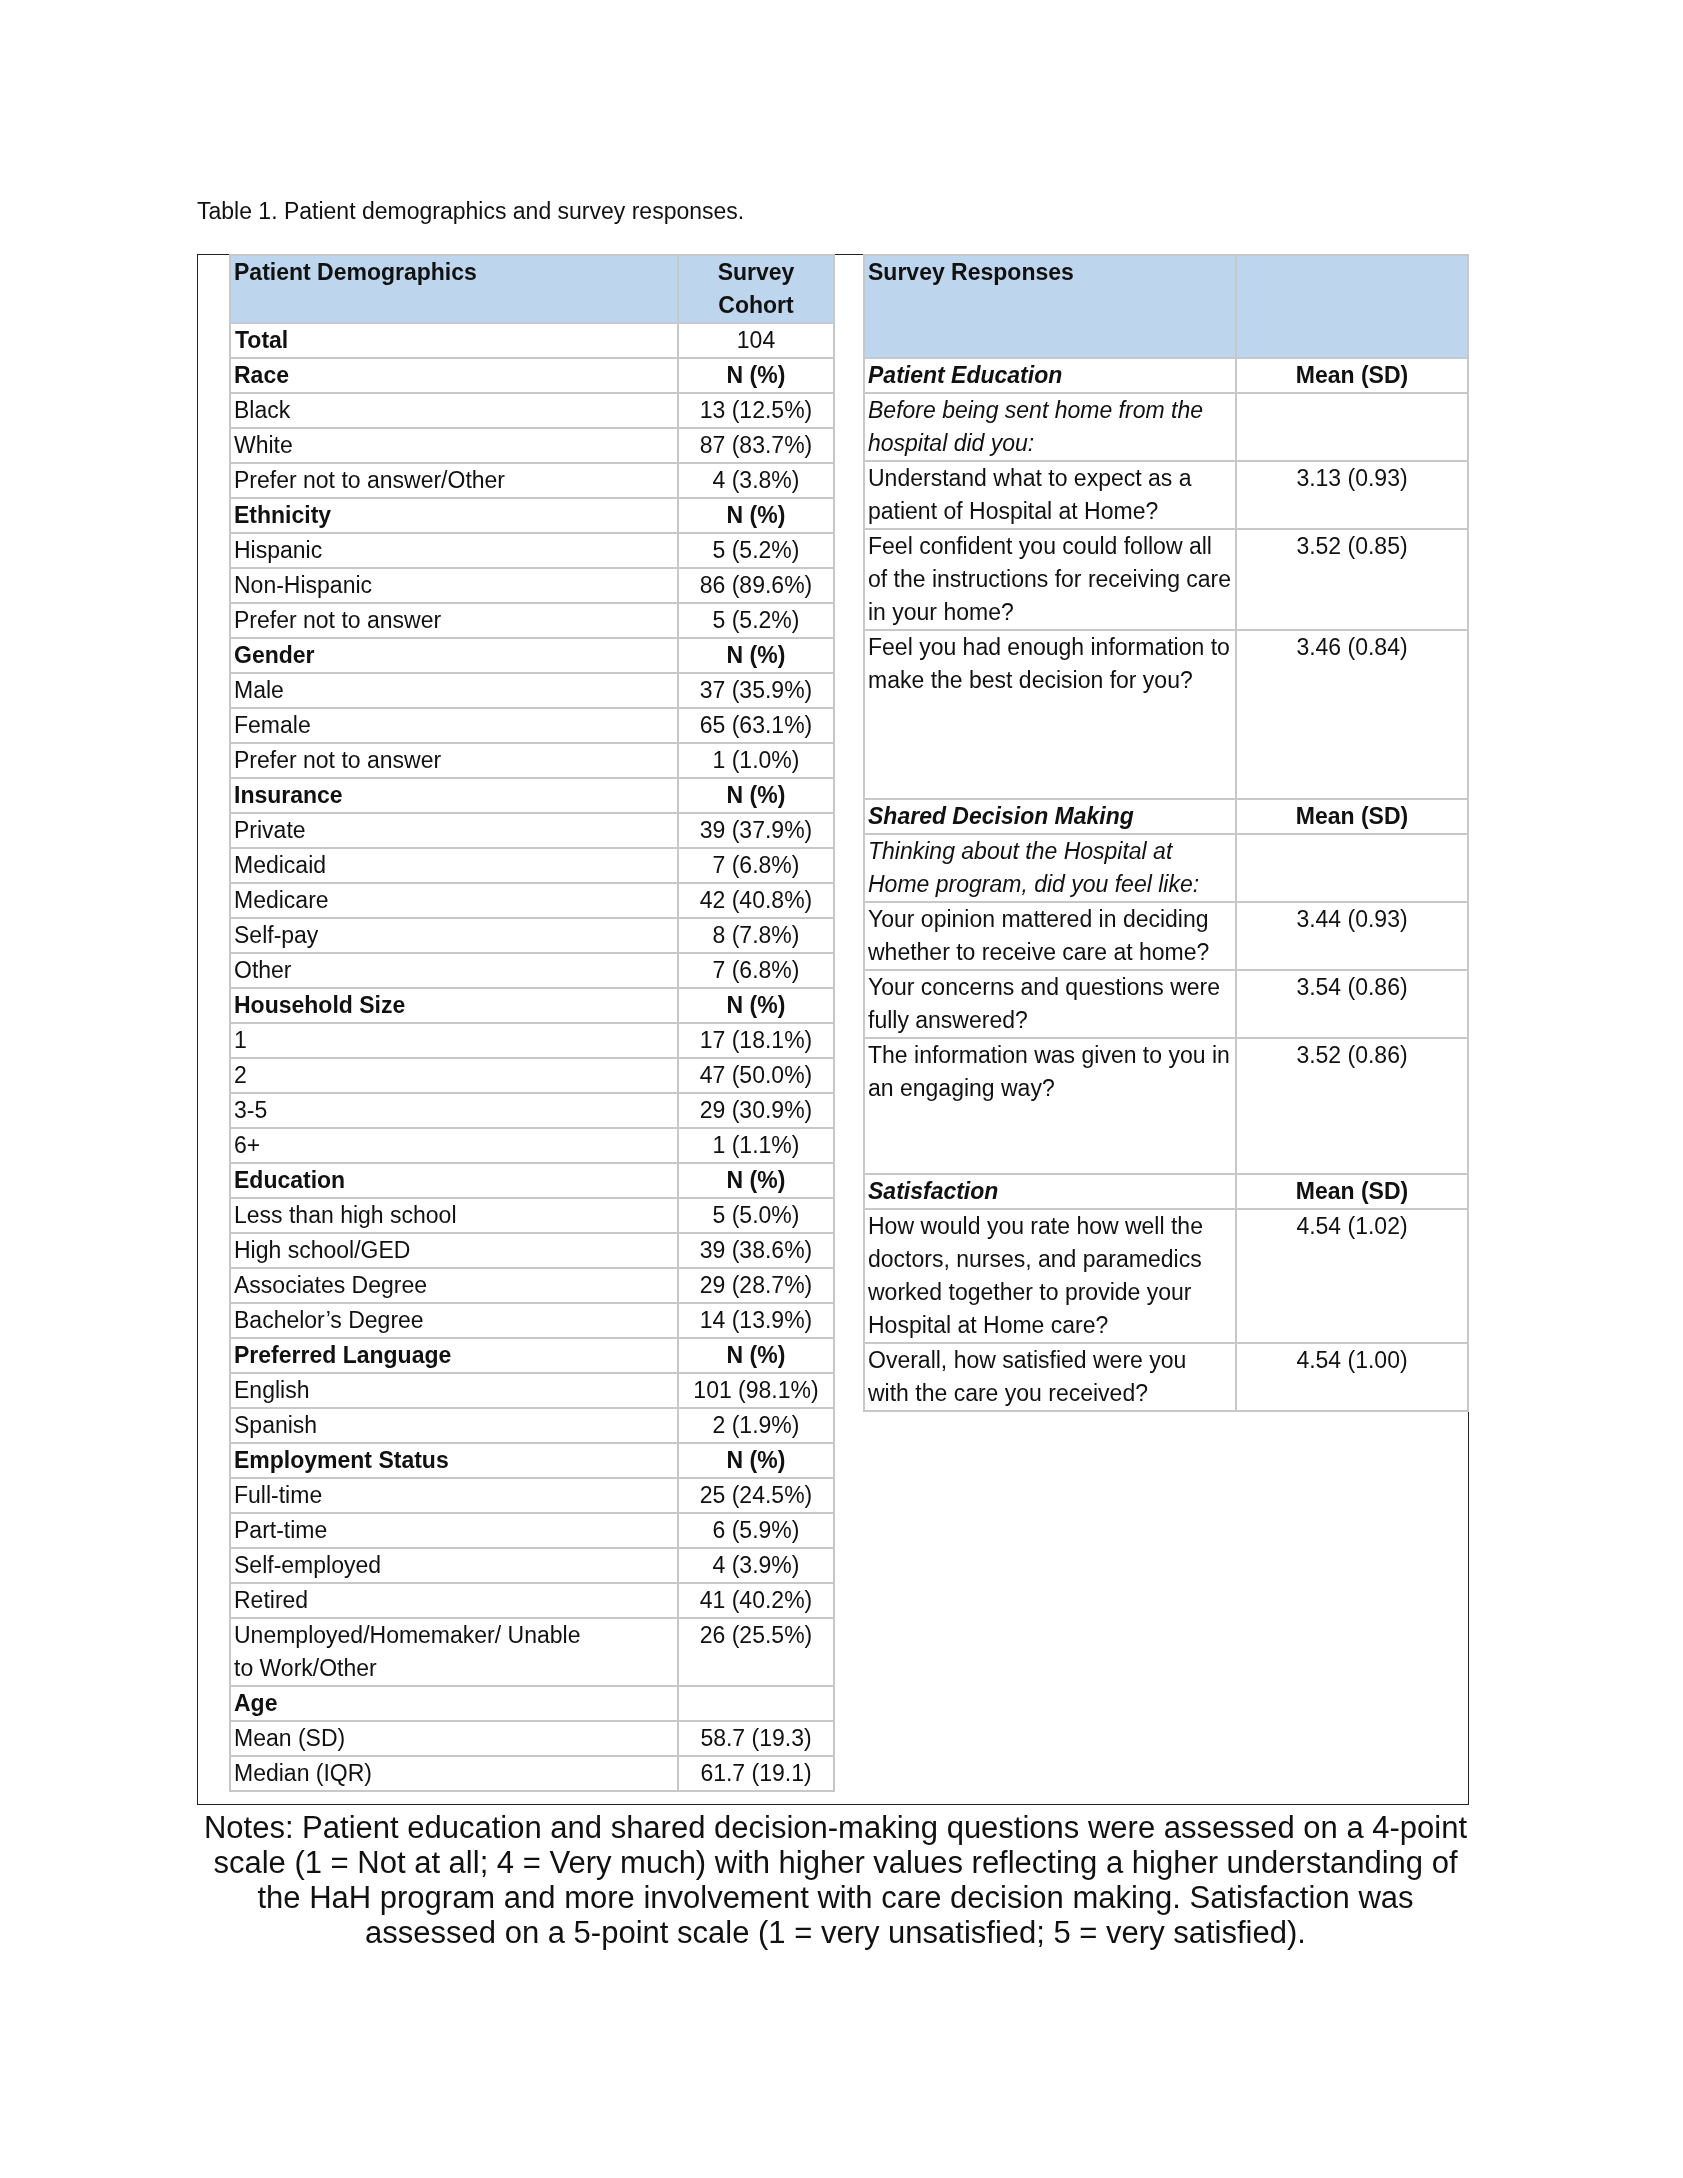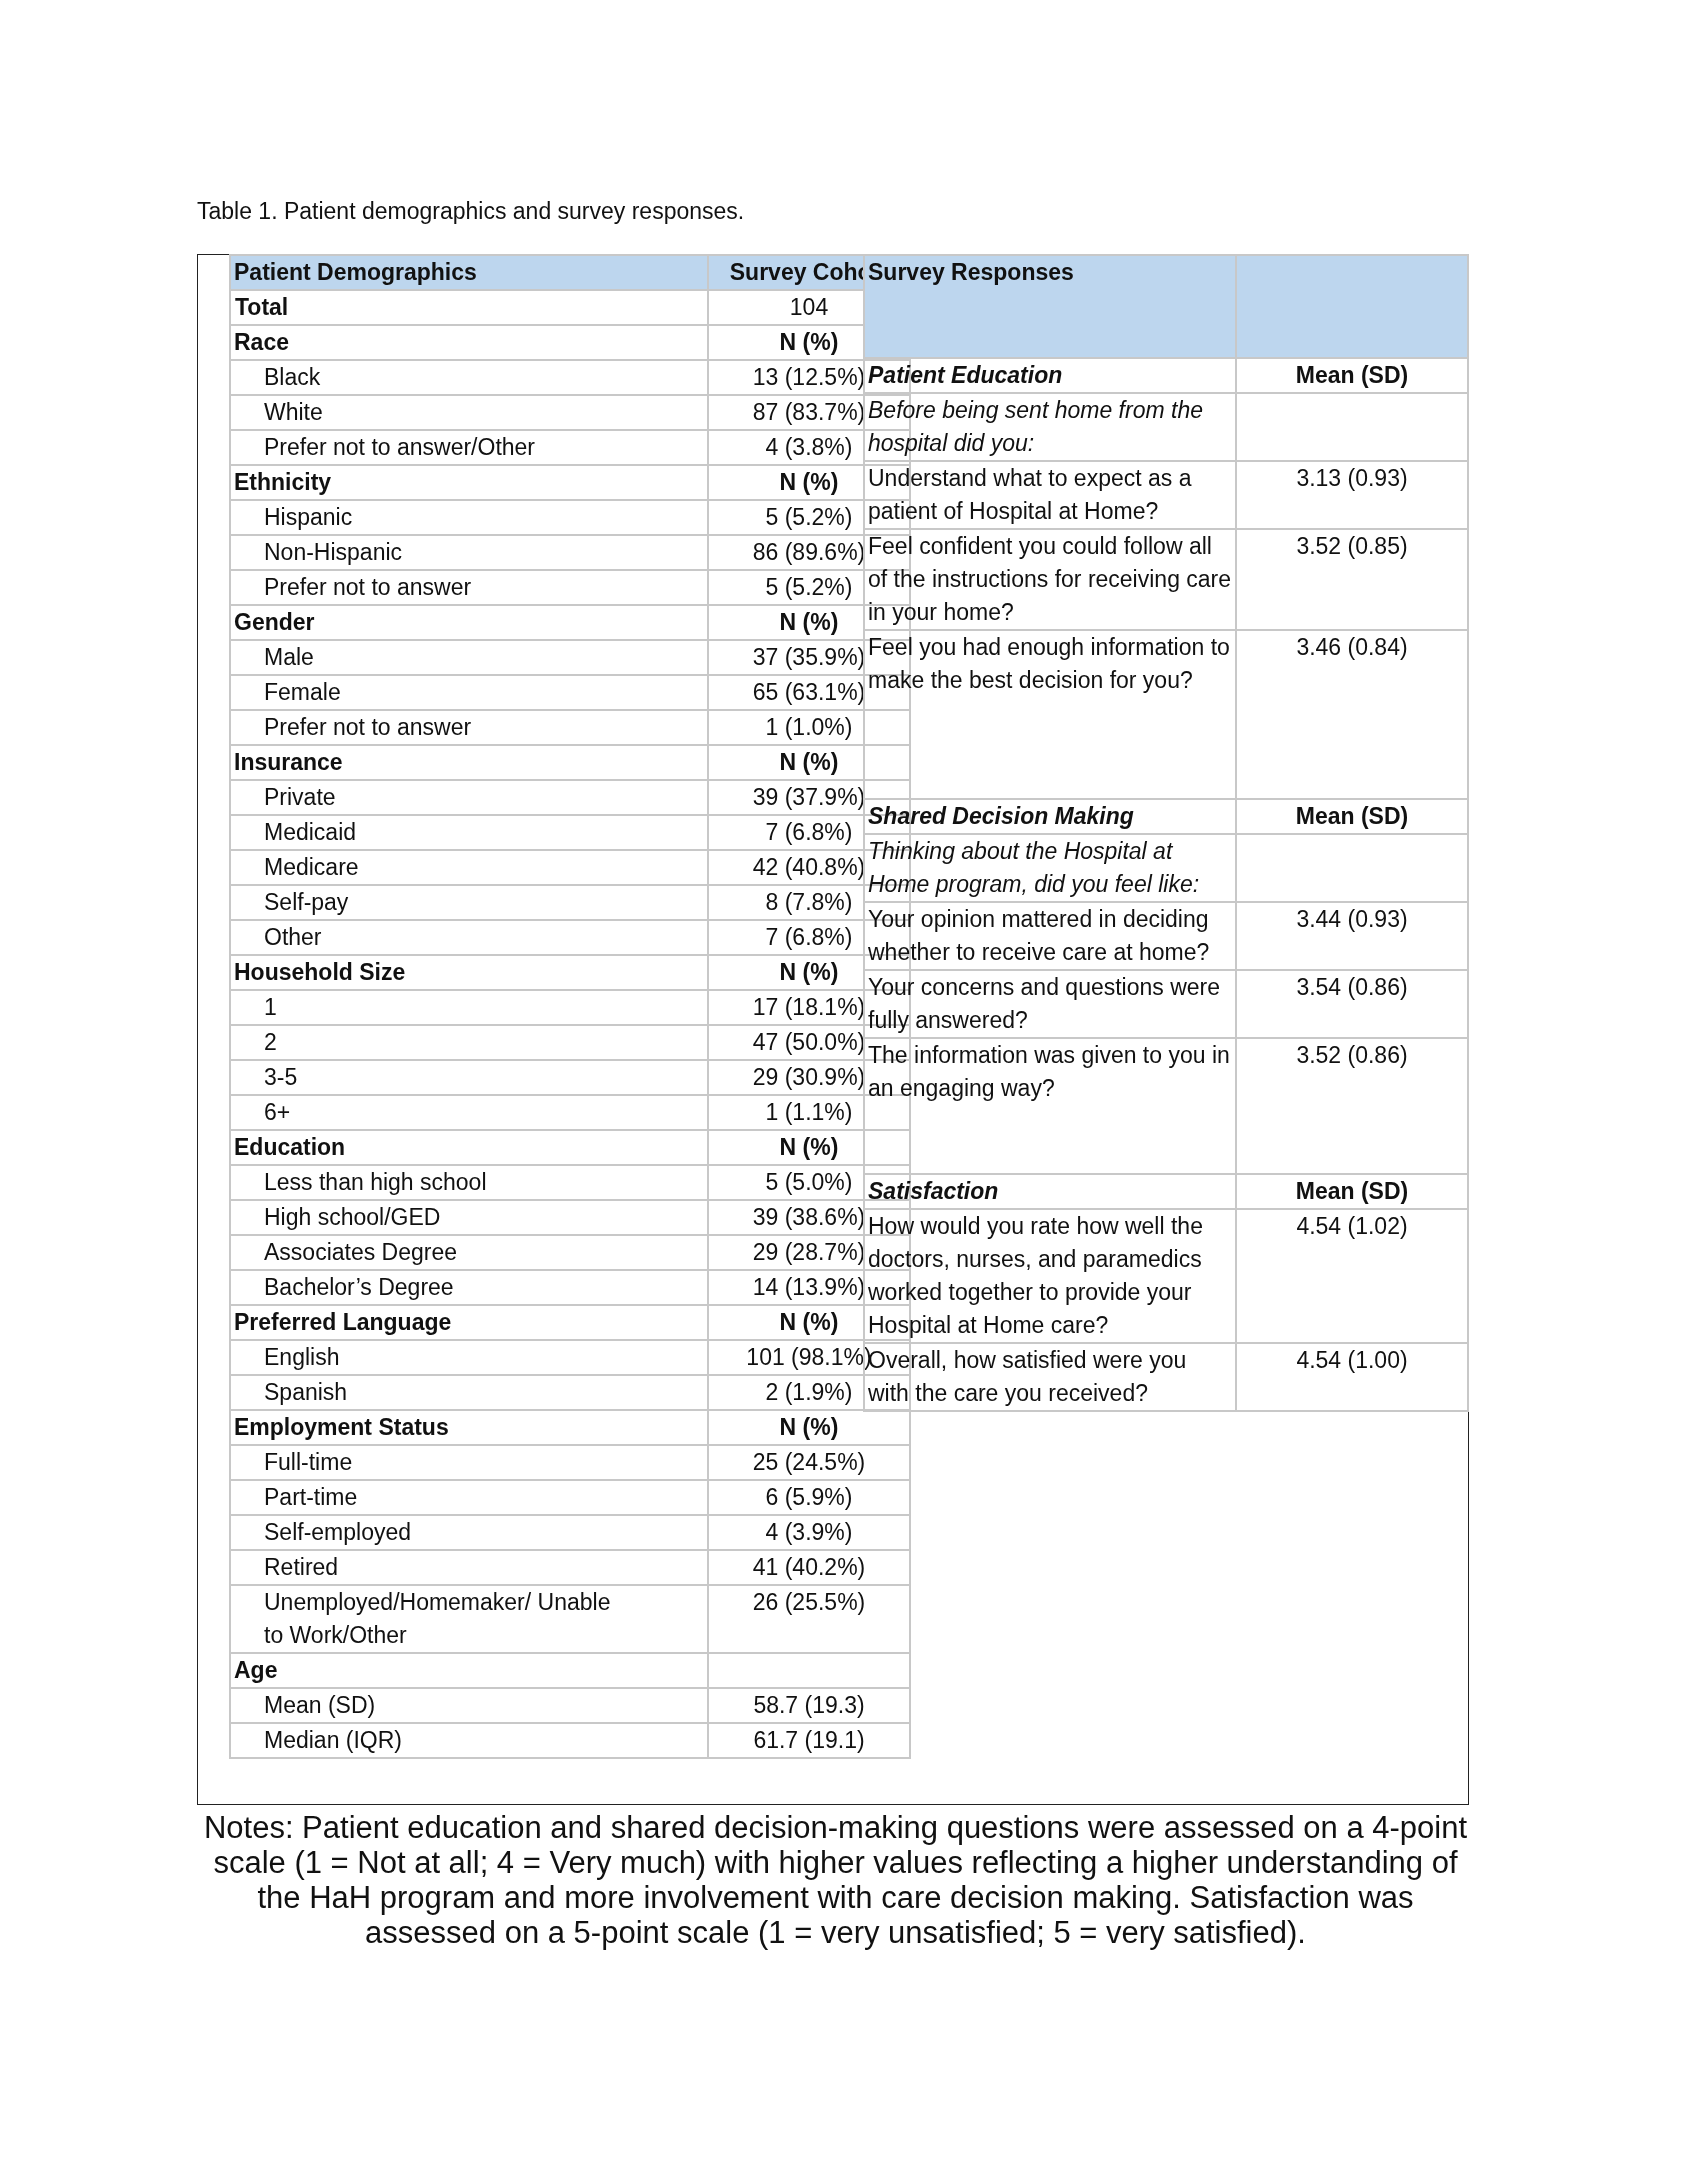--- a/index.html
+++ b/index.html
@@ -2,25 +2,25 @@
 <html><head>
 <meta charset="utf-8">
 <style>
   html, body { margin:0; padding:0; background:#fff; }
   body { width:1683px; height:2178px; position:relative; font-family:"Liberation Sans", sans-serif; color:#111; }
   .caption { position:absolute; left:197px; top:198px; font-size:23px; }
   .frame { position:absolute; left:197px; top:254px; width:1272px; height:1551px; border:1.5px solid #222; box-sizing:border-box; }
   table { border-collapse:collapse; position:absolute; font-size:23px; }
   td { border:2px solid #c8c8c8; padding:0 3px; vertical-align:top; line-height:33px; }
   .hdr td { background:#bdd6ee; font-weight:bold; }
-  .left { left:229px; top:254px; width:682px;border-radius:6px; }
+  .left { left:229px; top:254px; width:606px;border-radius:6px; }
   .left td.c1 { width:364px; }
   .left td.c2 { text-align:center; }
   .b { font-weight:bold; }
-  .ind { padding-left:33px; }
+  .ind { }
   .right { left:863px; top:254px; width:606px; }
   .right td.c1 { width:364px; line-height:33px; }
   .right td.c2 { text-align:center; }
   .it { font-style:italic; }
   .bi { font-weight:bold; font-style:italic; }
   .notes { position:absolute; left:197px; top:1810px; width:1277px; font-size:31px; line-height:35px;text-align:center; }
 </style>
 </head>
 <body>
 

